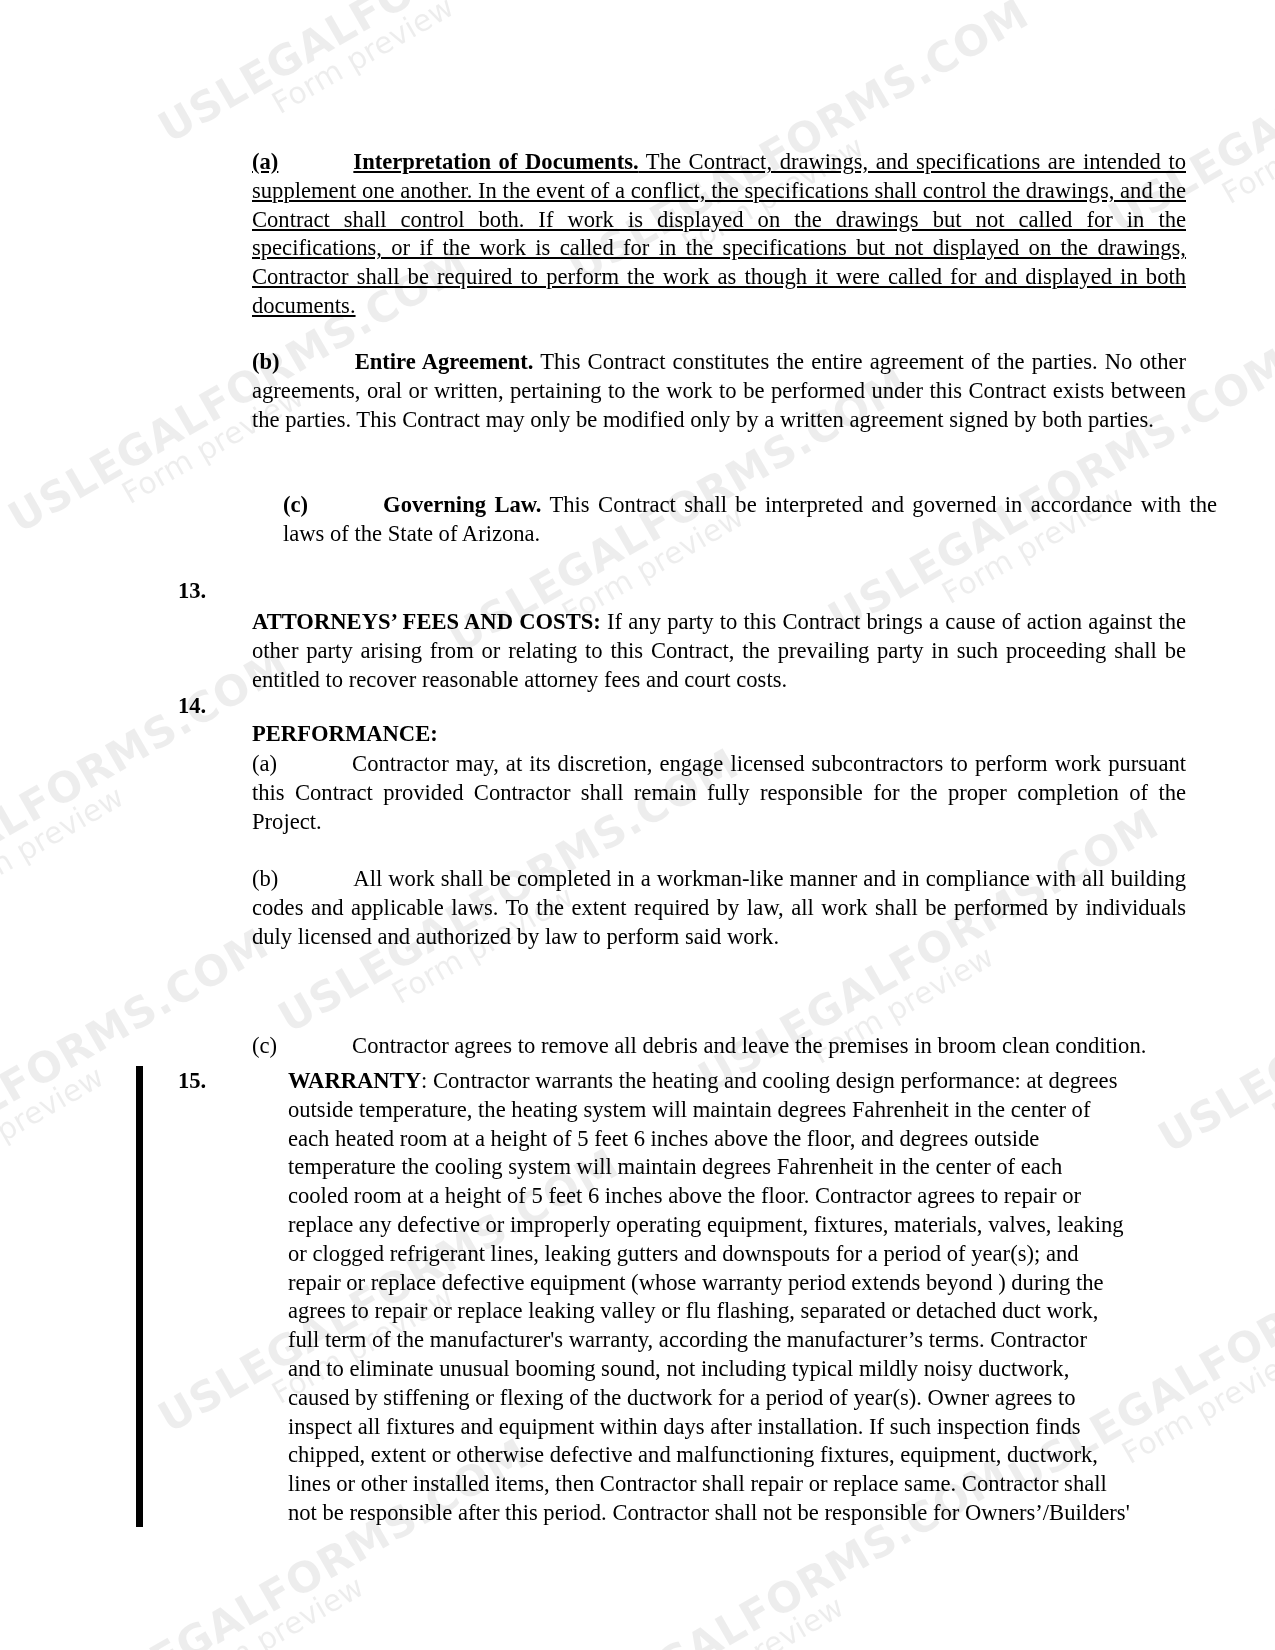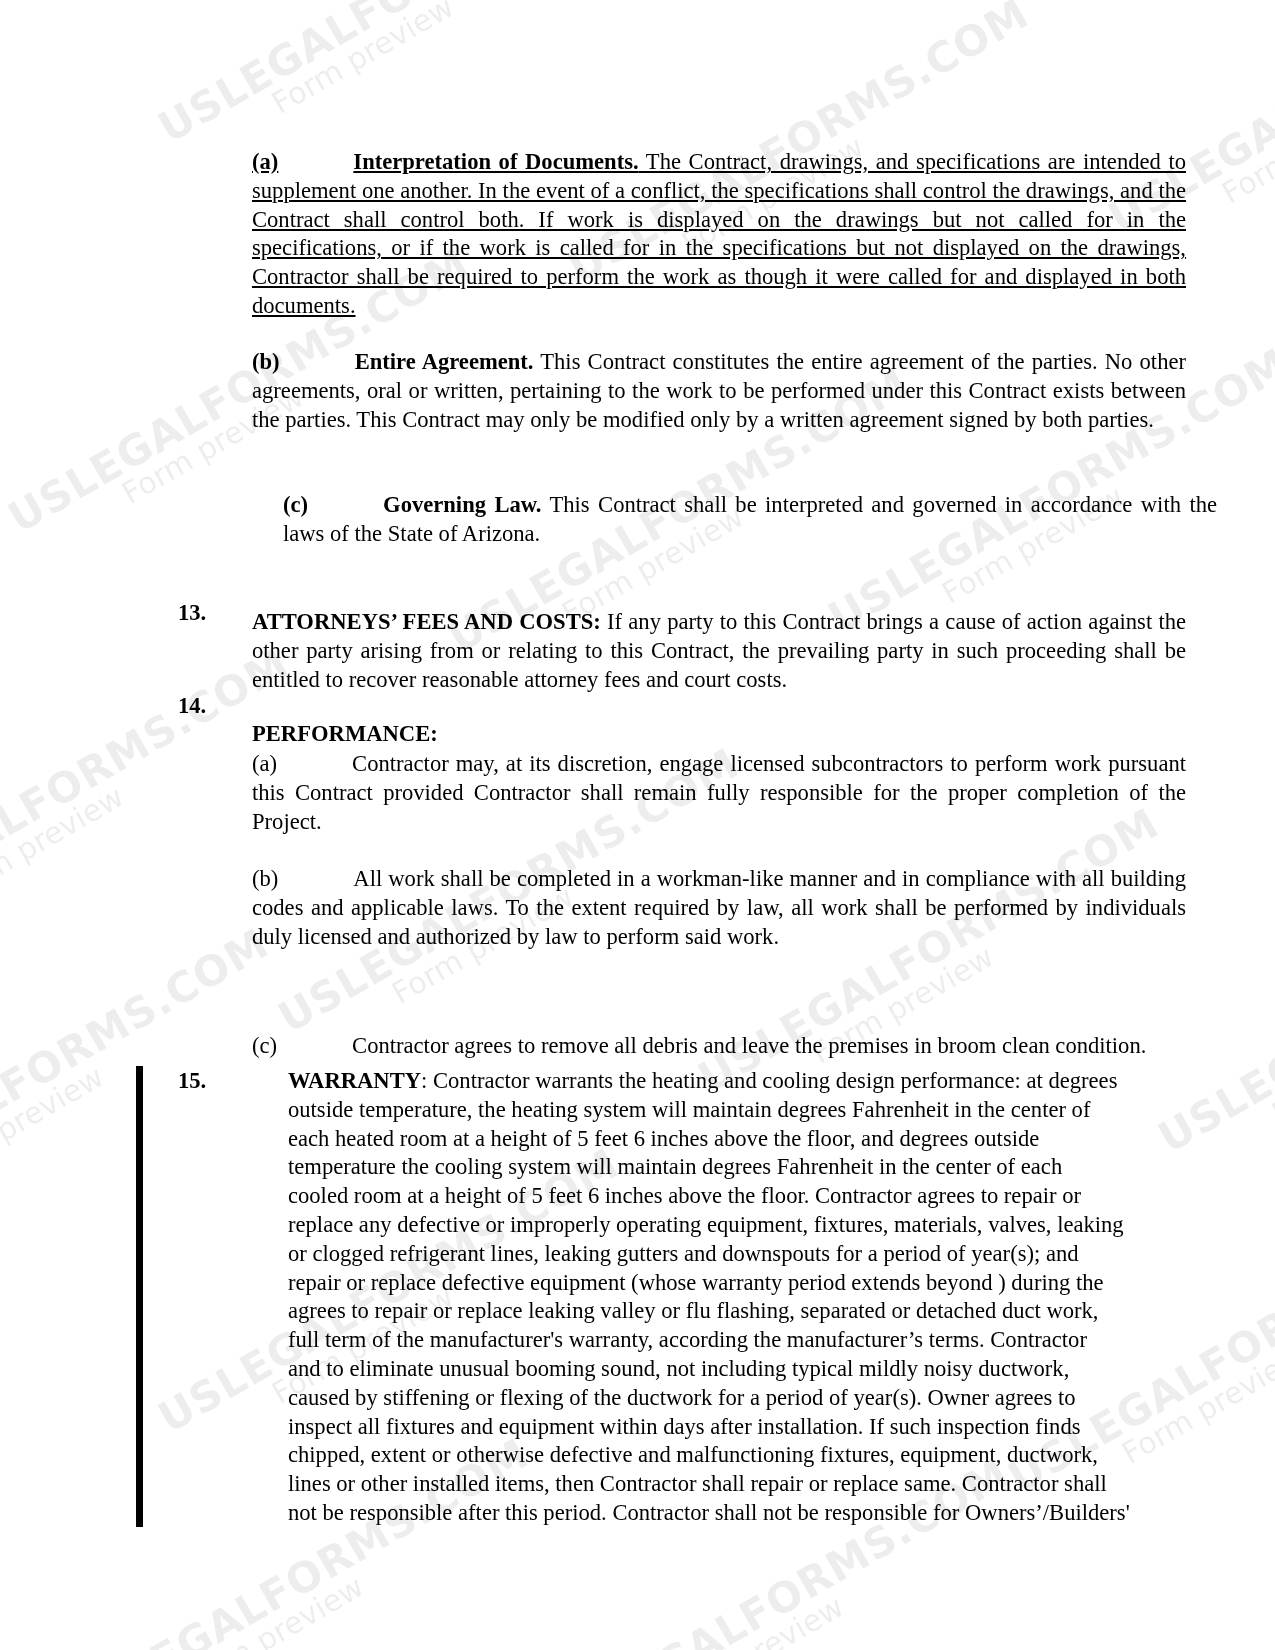--- a/index.html
+++ b/index.html
@@ -96,21 +96,21 @@
   </div>
 
   <div class="block just" style="top:348px;">
     <b>(b)</b><span class="tab"></span><b>Entire Agreement.</b><span> This Contract constitutes the entire agreement of the parties. No other agreements, oral or written, pertaining to the work to be performed under this Contract exists between the parties. This Contract may only be modified only by a written agreement signed by both parties.</span>
   </div>
 
   <div class="block just" style="top:491px;margin-left:31px;">
     <b>(c)</b><span class="tab"></span><b>Governing Law.</b><span> This Contract shall be interpreted and governed in accordance with the laws of the State of Arizona.</span>
   </div>
 
-  <div class="num" style="top:599px;">13.</div>
+  <div class="num" style="top:577px;">13.</div>
   <div class="block just" style="top:577px;margin-top:31px;">
     <b>ATTORNEYS’ FEES AND COSTS:</b><span>  If any party to this Contract brings a cause of action against the other party arising from or relating to this Contract, the prevailing party in such proceeding shall be entitled to recover reasonable attorney fees and court costs.</span>
   </div>
 
   <div class="num" style="top:692px;">14.</div>
   <div class="block" style="top:692px;margin-top:28px;">
     <b>PERFORMANCE:</b>
   </div>
 
   <div class="block just" style="top:750px;">

